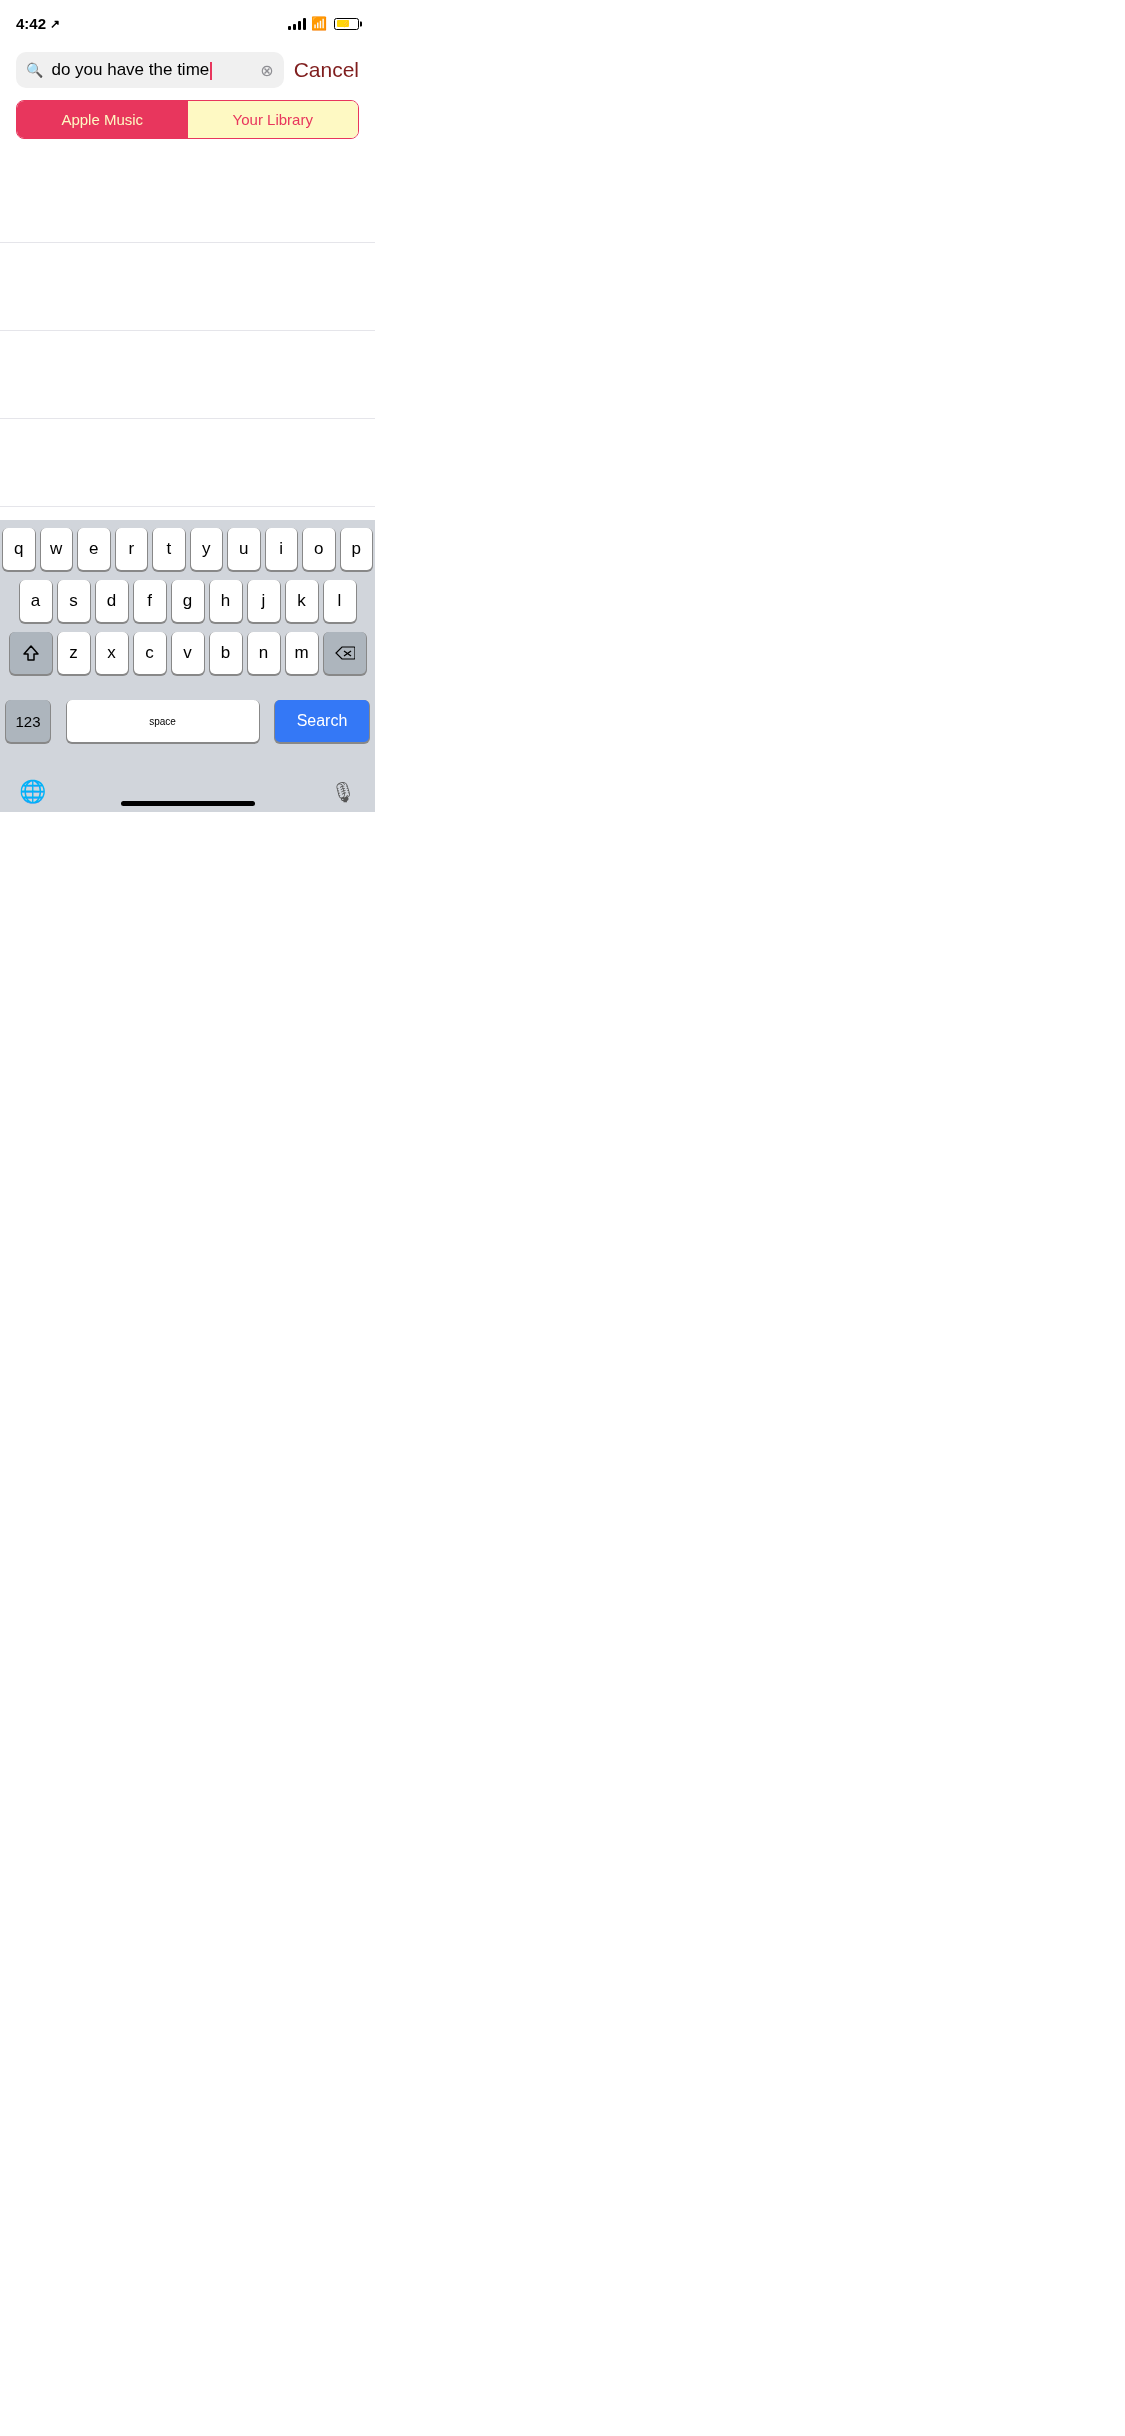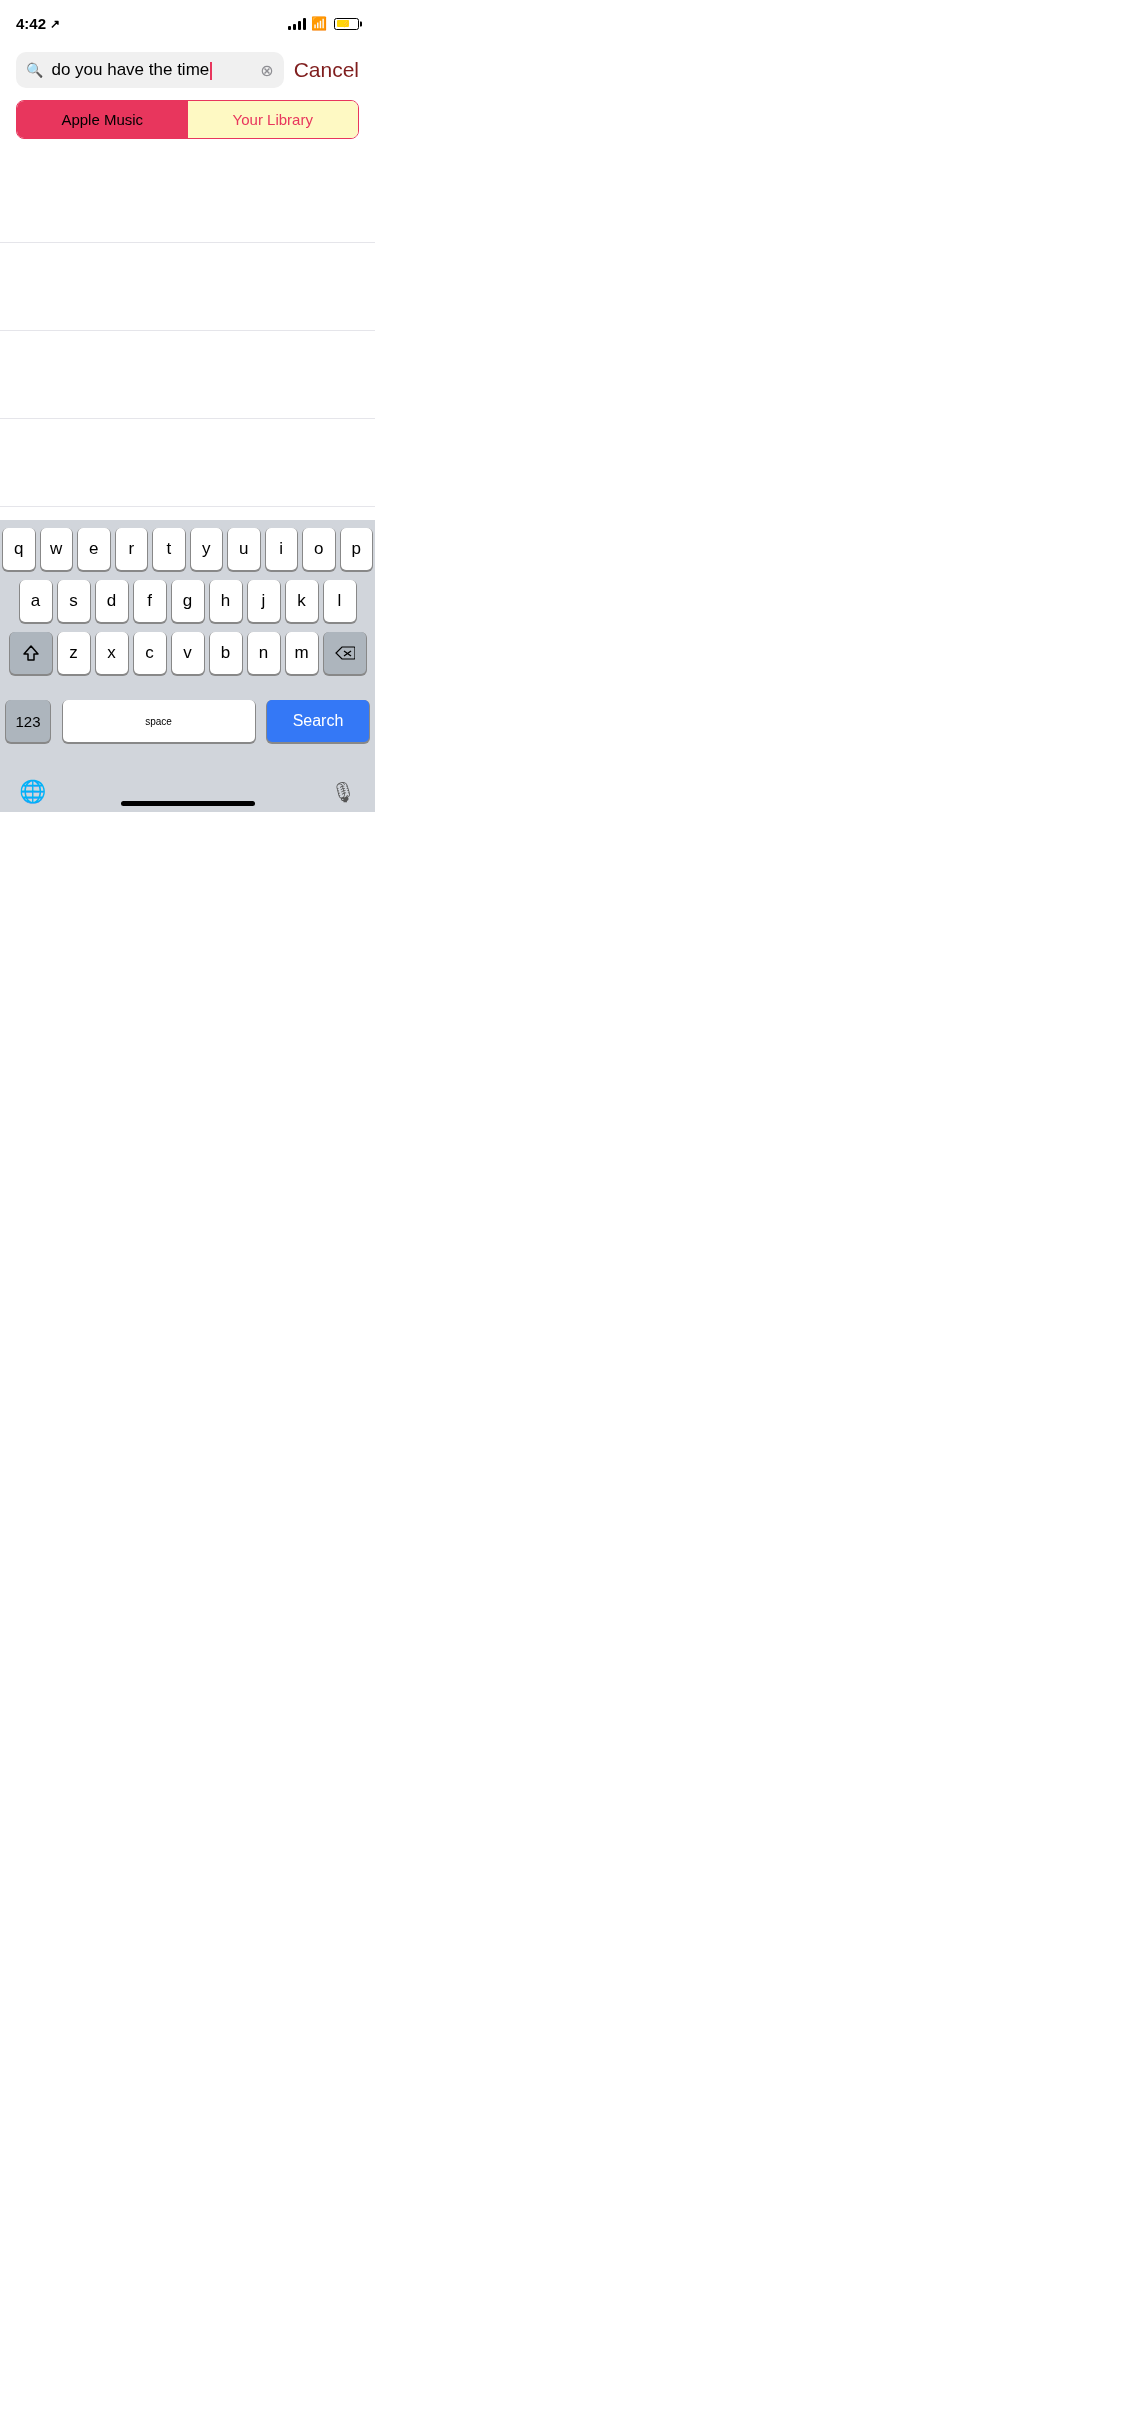--- a/index.html
+++ b/index.html
@@ -166,21 +166,21 @@
       flex: 1;
       padding: 10px 0;
       text-align: center;
       font-size: 15px;
       font-weight: 500;
       cursor: pointer;
     }
 
     .segment-option.active {
       background: #e8365d;
-      color: #000000;
+      color: #fef9c3;
     }
 
     .segment-option.inactive {
       background: #fef9c3;
       color: #e8365d;
     }
 
     
     .results-area {
       margin-top: 16px;
@@ -251,21 +251,21 @@
     }
 
     .key-space {
       flex: 1;
       max-width: 192px;
       font-size: 10px;
       height: 42px;
     }
 
     .key-search {
-      width: 102px;
+      width: 94px;
       background: #3478f6;
       color: #fff;
       font-size: 16px;
       font-weight: 500;
       height: 42px;
     }
 
     .keyboard-bottom-row {
       display: flex;
       justify-content: space-between;

